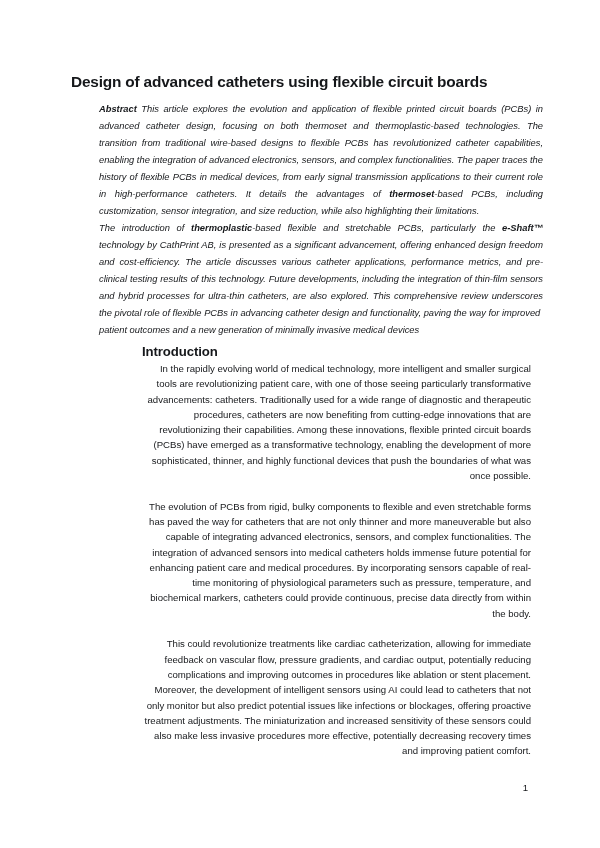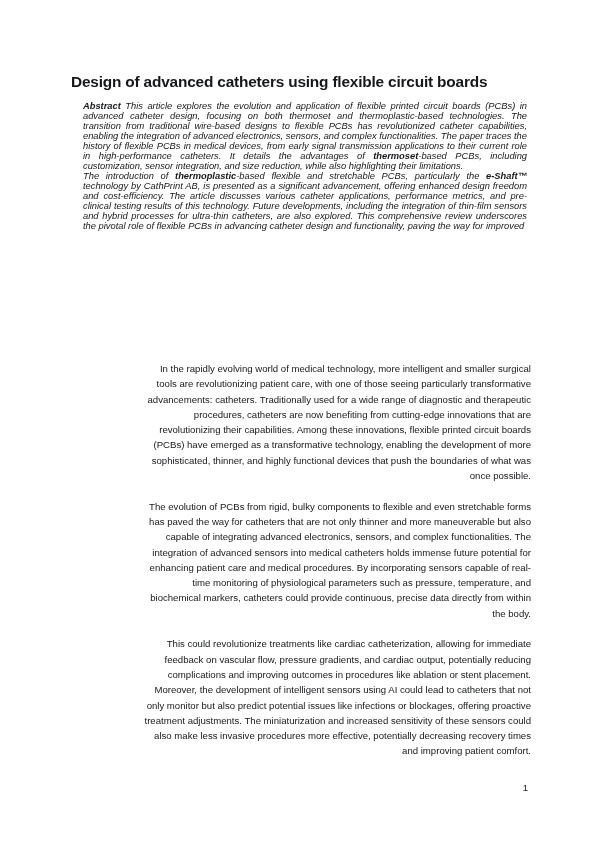--- a/index.html
+++ b/index.html
@@ -31,25 +31,25 @@
     font-size: 15.4px;
     font-weight: bold;
     letter-spacing: -0.18px;
     line-height: 1.3;
     color: #15171a;
   }
 
   
   .abstract {
     position: absolute;
-    left: 83px;
+    left: 99px;
     top: 101px;
     width: 444px;
     font-size: 9.35px;
-    line-height: 10px;
+    line-height: 17px;
     font-style: italic;
     text-align: justify;
     color: #16181b;
     letter-spacing: -0.01px;
   }
   .abstract p {
     margin: 0;
   }
   .abstract b {
     font-weight: bold;
@@ -104,22 +104,24 @@
 </head>
 <body>
 
 <div class="page">
 
   <h1 class="doc-title">Design of advanced catheters using flexible circuit boards</h1>
 
   <div class="abstract">
     <p><b>Abstract</b><span> This article explores the evolution and application of flexible printed circuit boards (PCBs) in advanced catheter design, focusing on both thermoset and thermoplastic-based technologies. The transition from traditional wire-based designs to flexible PCBs has revolutionized catheter capabilities, enabling the integration of advanced electronics, sensors, and complex functionalities. The paper traces the history of flexible PCBs in medical devices, from early signal transmission applications to their current role in high-performance catheters. It details the advantages of </span><b>thermoset</b><span>-based PCBs, including customization, sensor integration, and size reduction, while also highlighting their limitations.</span></p>
     <p><span>The introduction of </span><b>thermoplastic</b><span>-based flexible and stretchable PCBs, particularly the </span><b>e-Shaft™</b><span> technology by CathPrint AB, is presented as a significant advancement, offering enhanced design freedom and cost-efficiency. The article discusses various catheter applications, performance metrics, and pre-clinical testing results of this technology. Future developments, including the integration of thin-film sensors and hybrid processes for ultra-thin catheters, are also explored. This comprehensive review underscores the pivotal role of flexible PCBs in advancing catheter design and functionality, paving the way for improved </span></p>
+    <p class="lastline">patient outcomes and a new generation of minimally invasive medical devices</p>
   </div>
 
+  <h2 class="section-heading">Introduction</h2>
 
   <div class="body-text">
     <p>In the rapidly evolving world of medical technology, more intelligent and smaller surgical tools are revolutionizing patient care, with one of those seeing particularly transformative advancements: catheters. Traditionally used for a wide range of diagnostic and therapeutic procedures, catheters are now benefiting from cutting-edge innovations that are revolutionizing their capabilities. Among these innovations, flexible printed circuit boards (PCBs) have emerged as a transformative technology, enabling the development of more sophisticated, thinner, and highly functional devices that push the boundaries of what was once possible.</p>
     <p>The evolution of PCBs from rigid, bulky components to flexible and even stretchable forms has paved the way for catheters that are not only thinner and more maneuverable but also capable of integrating advanced electronics, sensors, and complex functionalities. The integration of advanced sensors into medical catheters holds immense future potential for enhancing patient care and medical procedures. By incorporating sensors capable of real-time monitoring of physiological parameters such as pressure, temperature, and biochemical markers, catheters could provide continuous, precise data directly from within the body.</p>
     <p>This could revolutionize treatments like cardiac catheterization, allowing for immediate feedback on vascular flow, pressure gradients, and cardiac output, potentially reducing complications and improving outcomes in procedures like ablation or stent placement. Moreover, the development of intelligent sensors using AI could lead to catheters that not only monitor but also predict potential issues like infections or blockages, offering proactive treatment adjustments. The miniaturization and increased sensitivity of these sensors could also make less invasive procedures more effective, potentially decreasing recovery times and improving patient comfort.</p>
   </div>
 
   <div class="page-number">1</div>
 
 </div>

